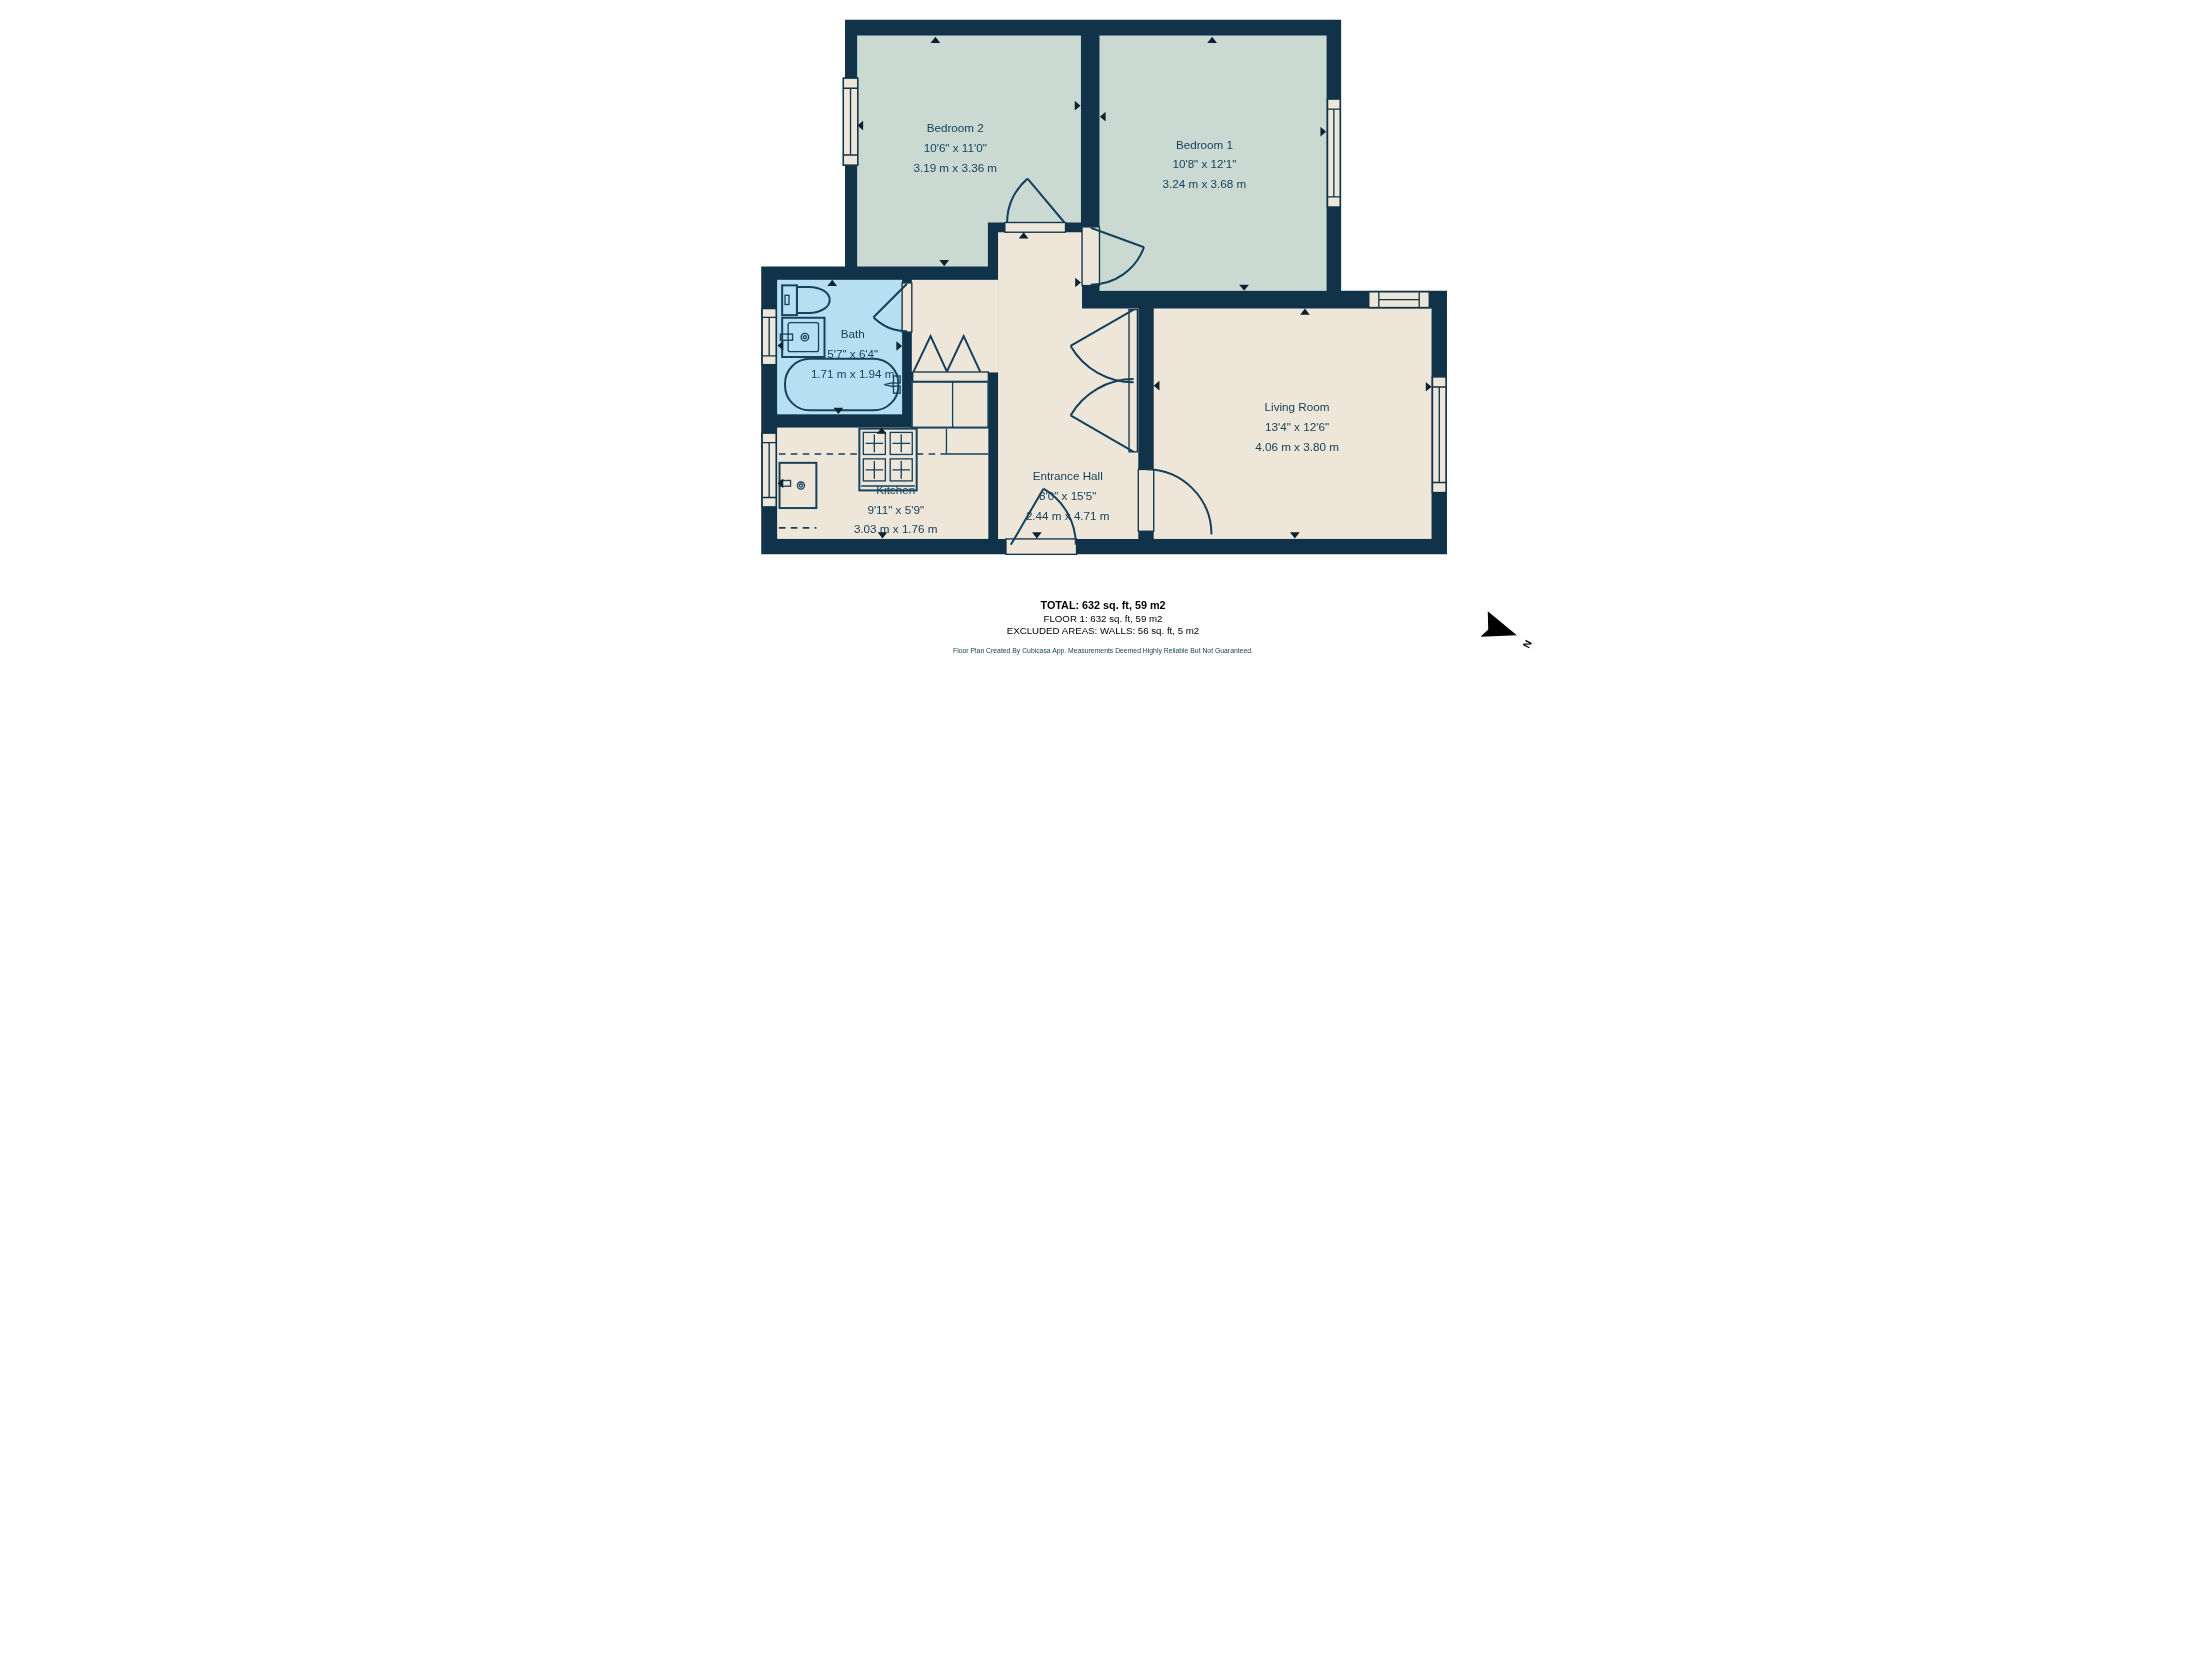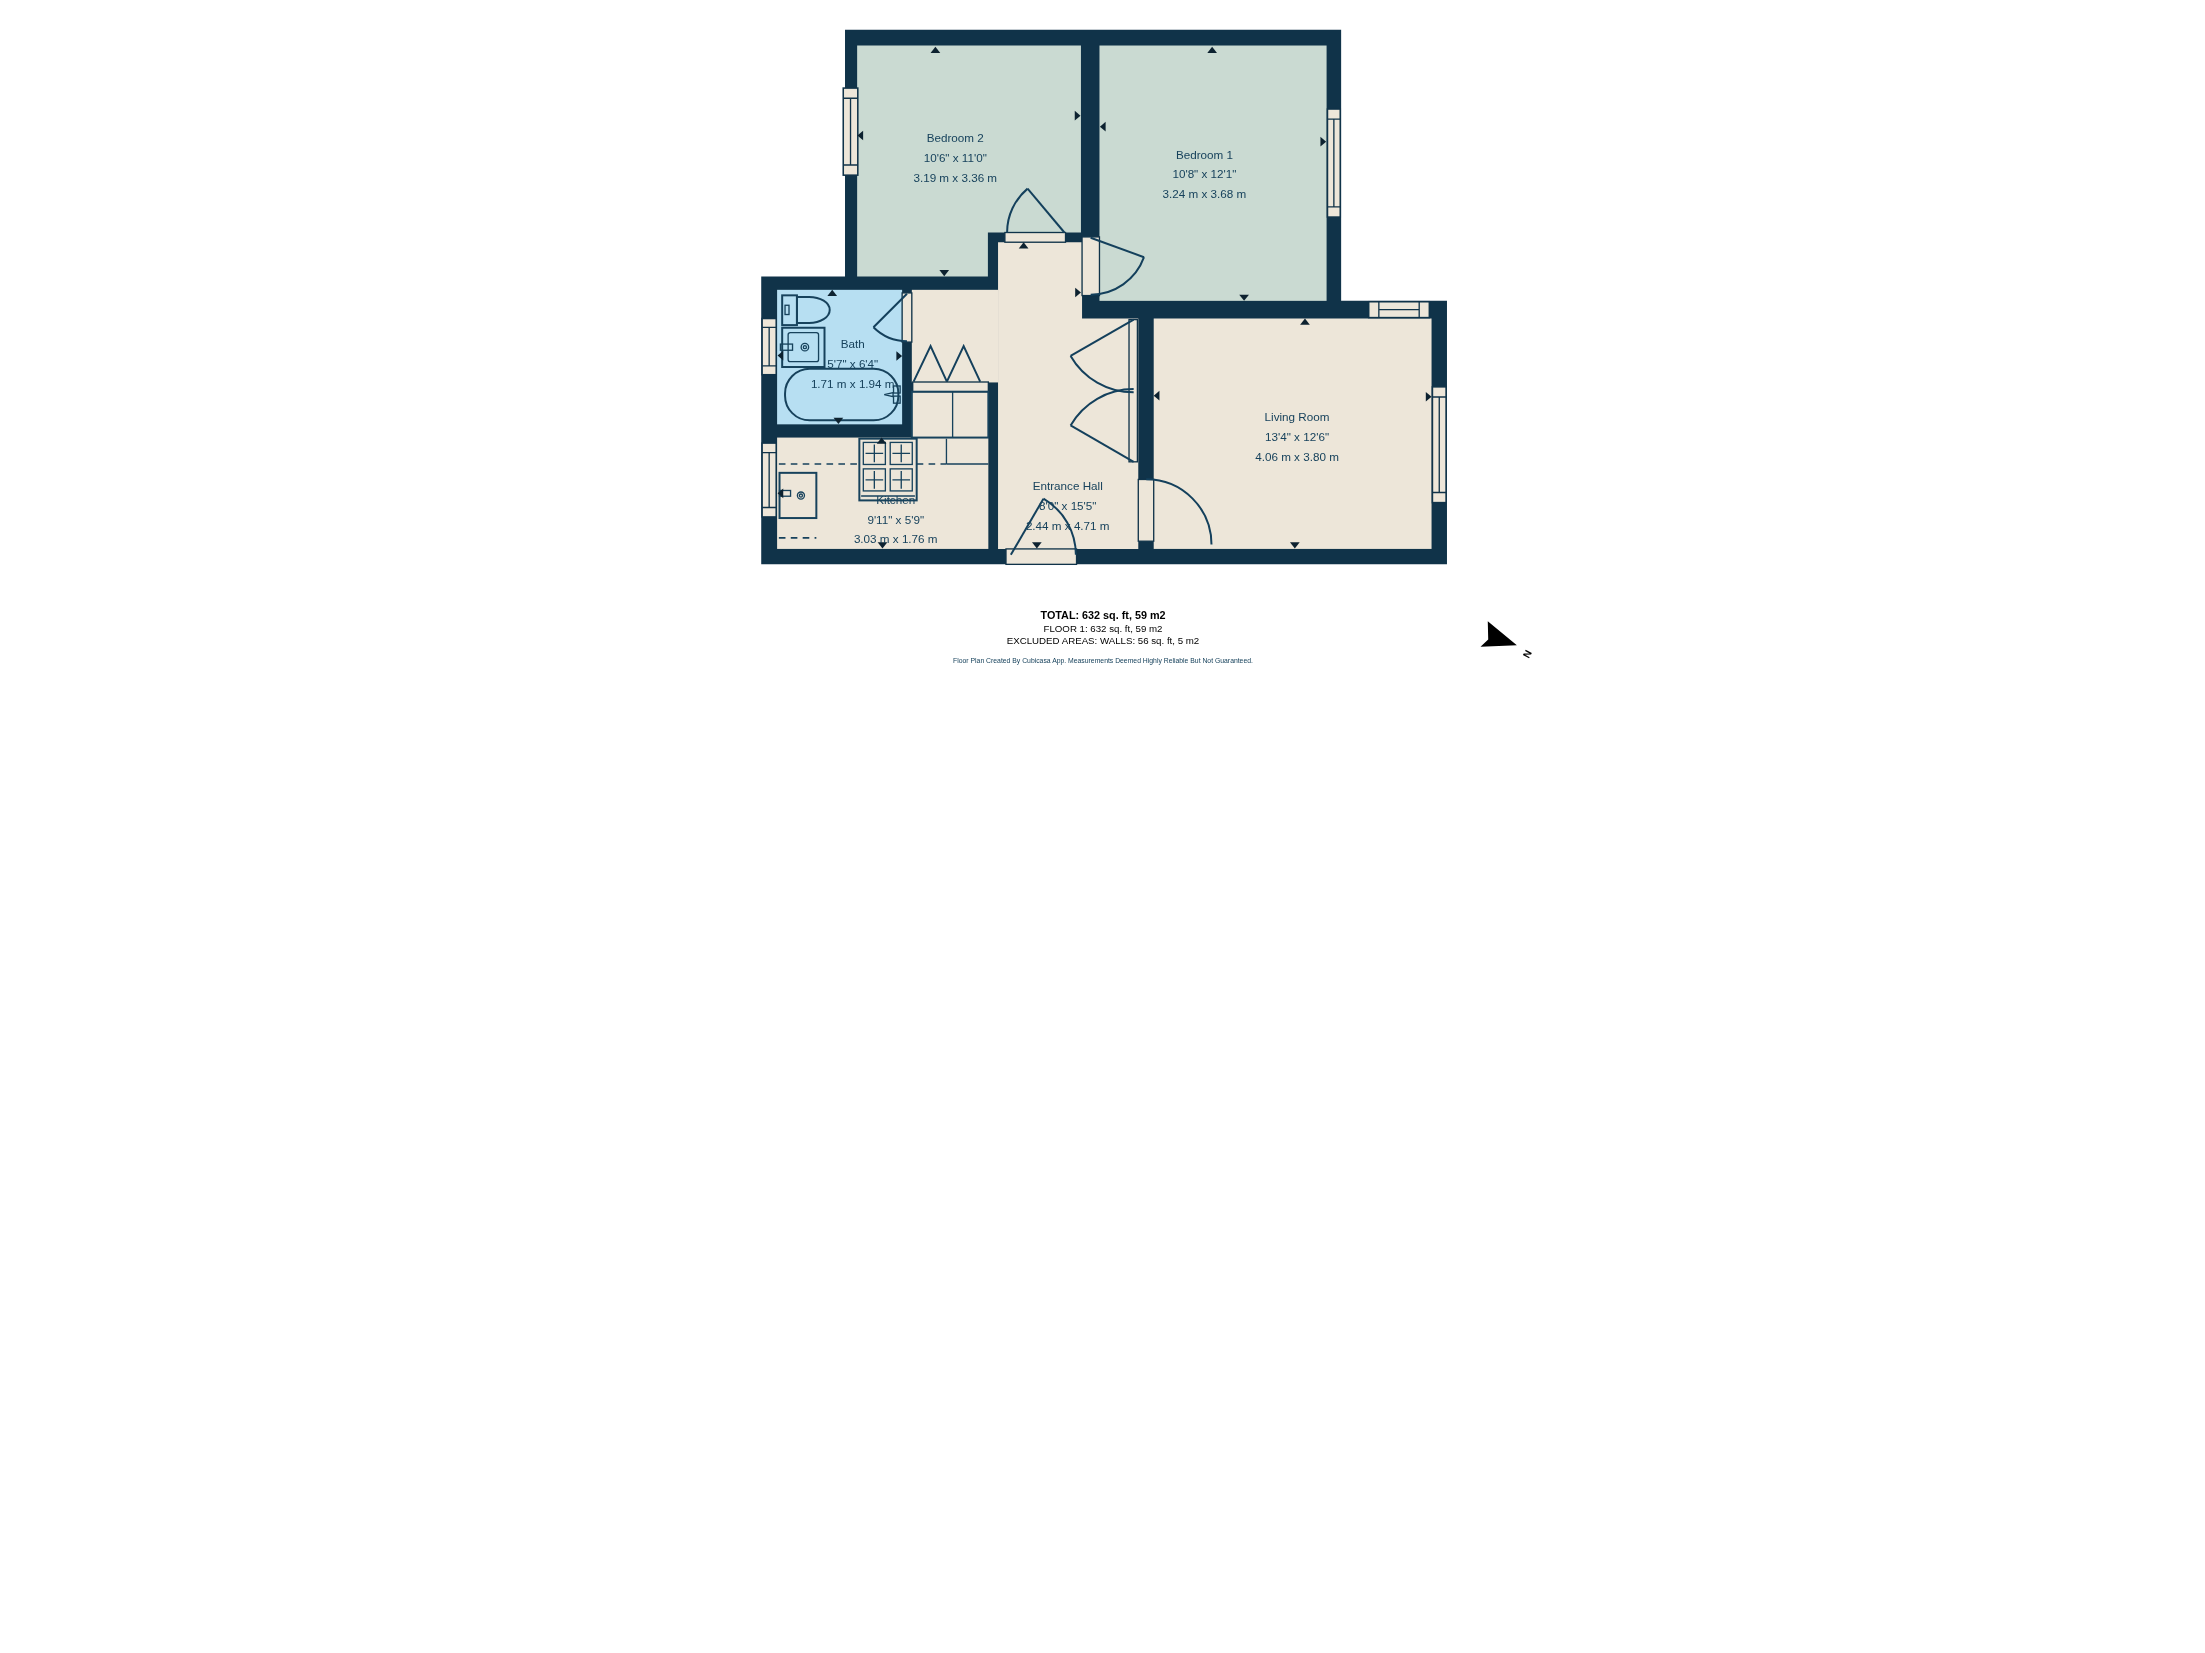--- a/index.html
+++ b/index.html
@@ -1,16 +1,16 @@
 <!DOCTYPE html>
 <html style="font-size:8.8px"><head>
 <meta charset="utf-8">
 <style>
   html,body{margin:0;padding:0;background:#ffffff;}
-  .page{width:100%;max-width:882px;margin:12px auto;text-align:right;}
+  .page{width:100%;max-width:882px;margin:2px auto;text-align:right;}
   svg{display:block;width:100%;height:auto;background:#ffffff;}
   .wall{fill:#103349;}
   .bedroom{fill:#cadad2;}
   .bathfloor{fill:#b7dff2;}
   .floor{fill:#ede6d9;}
   .opening{fill:#ede6d9;stroke:#103349;stroke-width:6;}
   .win{fill:#ede6d9;stroke:#103349;stroke-width:7;}
   .winline{stroke:#103349;stroke-width:6;fill:none;}
   .fix{fill:none;stroke:#17425c;stroke-width:9;}
   .fixthin{fill:none;stroke:#17425c;stroke-width:6;}

